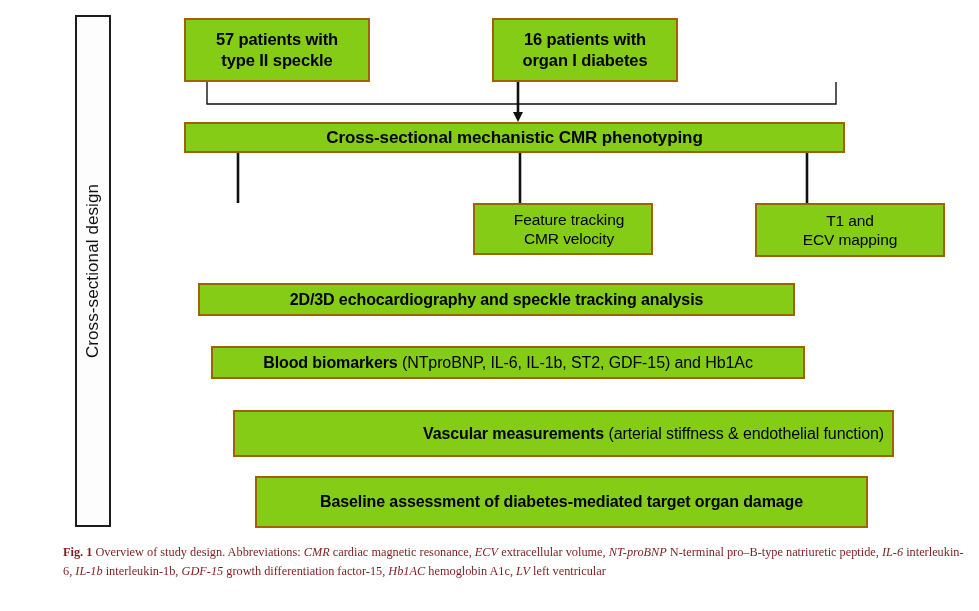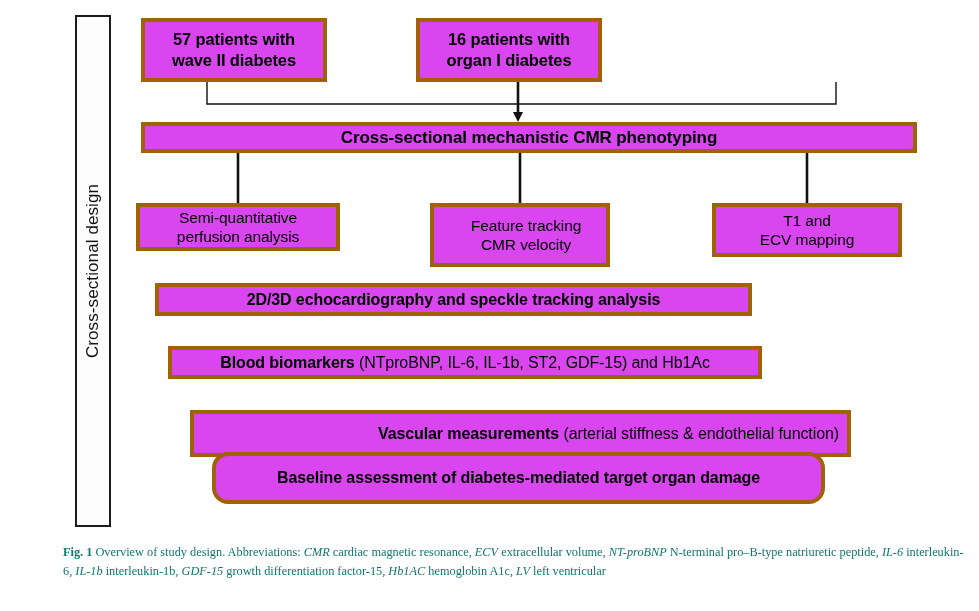--- a/index.html
+++ b/index.html
@@ -40,87 +40,88 @@
     white-space: nowrap;
     font-size: 17px;
     letter-spacing: 0.1px;
     color: #111;
   }
 
   
   .fbox {
     position: absolute;
     box-sizing: border-box;
-    border: 4px solid #a16207;
-    background: #d946ef;
+    border: 2px solid #a16207;
+    background: #84cc16;
     display: flex;
     align-items: center;
     justify-content: center;
     text-align: center;
     line-height: 1.25;
+    margin-left: 43px;
   }
   .fbox .t {
     display: block;
     padding: 0 8px;
   }
   .bold { font-weight: bold; }
   .reg  { font-weight: normal; }
 
   
   .cohort {
     font-size: 16.5px;
     font-weight: bold;
     letter-spacing: -0.1px;
   }
   #box-t2d { left: 141px; top: 18px;  width: 186px; height: 64px; }
-  #box-t1d { left: 416px; top: 18px;  width: 186px; height: 64px; }
+  #box-t1d { left: 449px; top: 18px;  width: 186px; height: 64px; }
   #box-hv  { left: 711px; top: 18px;  width: 190px; height: 64px; }
 
   
   #connectors {
     position: absolute;
     left: 0; top: 0;
     width: 979px; height: 611px;
     pointer-events: none;
   }
 
   
   #box-cmr {
-    left: 141px; top: 122px; width: 776px; height: 31px;
+    left: 141px; top: 122px; width: 661px; height: 31px;
     font-size: 17px; font-weight: bold; letter-spacing: -0.1px;
   }
 
   
   .analysis {
     font-size: 15.5px;
     font-weight: normal;
     letter-spacing: -0.1px;
   }
   #box-perf { left: 136px; top: 203px; width: 204px; height: 48px; }
-  #box-ft   { left: 430px; top: 203px; width: 180px; height: 64px; padding-left: 12px; }
+  #box-ft   { left: 430px; top: 203px; width: 180px; height: 52px; padding-left: 12px; }
   #box-t1   { left: 712px; top: 203px; width: 190px; height: 54px; }
 
   
   .wide { font-size: 16px; letter-spacing: -0.1px; }
   #box-echo  { left: 155px; top: 283px; width: 597px; height: 33px; }
   #box-blood { left: 168px; top: 346px; width: 594px; height: 33px; }
   #box-vasc  { left: 190px; top: 410px; width: 661px; height: 47px; justify-content: flex-end; }
-  #box-base  { left: 212px; top: 452px; width: 613px; height: 52px; border-radius: 16px; }
+  #box-base  { left: 212px; top: 476px; width: 613px; height: 52px; }
   #box-base .t { line-height: 1.3; }
 
   
   .caption {
     position: absolute;
     left: 63px;
     top: 543px;
     width: 905px;
     font-family: "Liberation Serif", serif;
     font-size: 12.3px;
     line-height: 1.55;
-    color: #0f766e;
+    color: #7f1d1d;
     text-align: left;
   }
   .caption b { font-weight: bold; }
   .caption i { font-style: italic; }
 </style>
 </head>
 <body>
 
 <div id="figure">
 
@@ -138,42 +139,36 @@
     <path d="M 518 122 L 513 112 L 523 112 Z" fill="#111"></path>
 
     <path d="M 238 153 L 238 203" stroke="#111" stroke-width="2.6" fill="none"></path>
     <path d="M 520 153 L 520 203" stroke="#111" stroke-width="2.6" fill="none"></path>
     <path d="M 807 153 L 807 203" stroke="#111" stroke-width="2.6" fill="none"></path>
   </svg>
 
   <div class="fbox cohort" id="box-t2d">
     <span class="t">
       <span>57 patients with</span><br>
-      <span>wave II diabetes</span>
+      <span>type II speckle</span>
     </span>
   </div>
 
   <div class="fbox cohort" id="box-t1d">
     <span class="t">
       <span>16 patients with</span><br>
       <span>organ I diabetes</span>
     </span>
   </div>
 
 
   <div class="fbox" id="box-cmr">
     <span class="t">Cross-sectional mechanistic CMR phenotyping</span>
   </div>
 
-  <div class="fbox analysis" id="box-perf">
-    <span class="t">
-      <span>Semi-quantitative</span><br>
-      <span>perfusion analysis</span>
-    </span>
-  </div>
 
   <div class="fbox analysis" id="box-ft">
     <span class="t">
       <span>Feature tracking</span><br>
       <span>CMR velocity</span>
     </span>
   </div>
 
   <div class="fbox analysis" id="box-t1">
     <span class="t">

